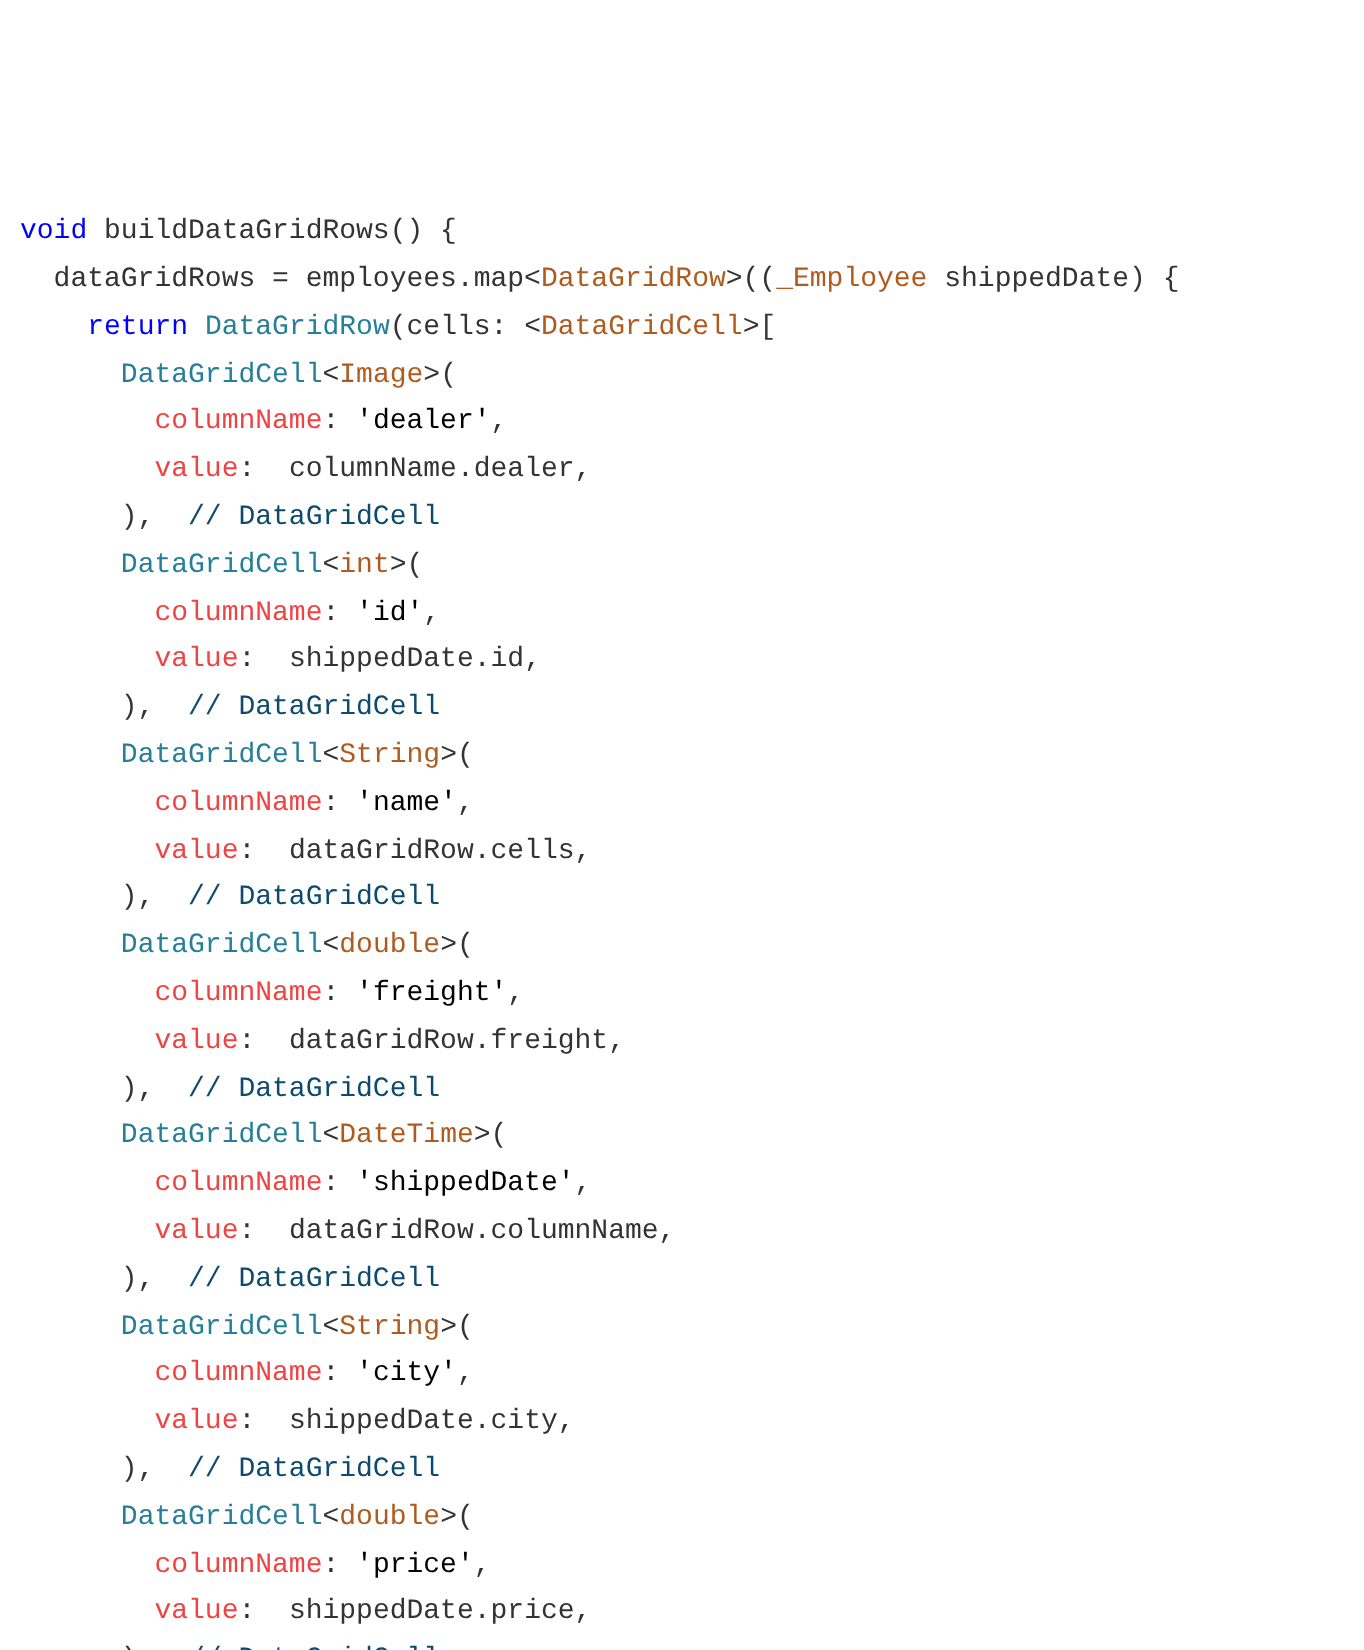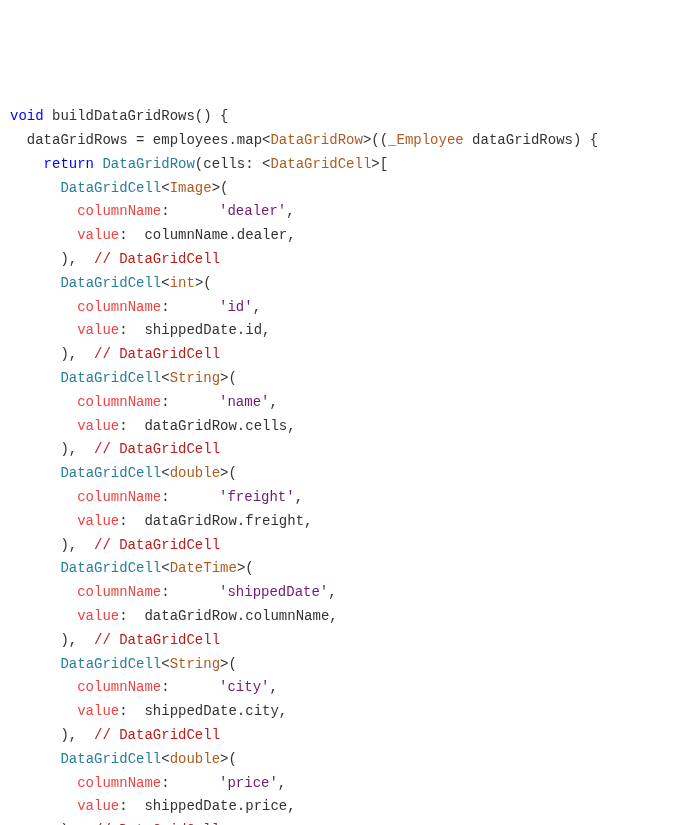--- a/index.html
+++ b/index.html
@@ -8,31 +8,31 @@
     font-family: Consolas, 'Courier New', monospace;
     font-size: 14px;
     line-height: 1.7;
     background: #ffffff;
     color: #333;
     white-space: pre;
   }
   .kw { color: #0000ff; margin-top: 44px; }
   .type { color: #267f99; }
   .typeref { color: #af5b1f; }
-  .str { color: #701a75; margin-left: 41px; }
-  .comment { color: #b91c1c; text-align: right; }
+  .str { color: #000000; }
+  .comment { color: #0c4a6e; text-align: right; }
   .param { color: #ef4444; }
 </style>
 </head>
 <body>
 
 
 
 <div><span><span class="kw">void</span><span> buildDataGridRows() {</span></span>
-<span><span>  dataGridRows = employees.map&lt;</span><span class="typeref">DataGridRow</span><span>&gt;((</span><span class="typeref">_Employee</span><span> dataGridRows) {</span></span>
+<span><span>  dataGridRows = employees.map&lt;</span><span class="typeref">DataGridRow</span><span>&gt;((</span><span class="typeref">_Employee</span><span> shippedDate) {</span></span>
 <span><span>    </span><span class="kw">return</span><span> </span><span class="type">DataGridRow</span><span>(cells: &lt;</span><span class="typeref">DataGridCell</span><span>&gt;[</span></span>
 <span><span>      </span><span class="type">DataGridCell</span><span>&lt;</span><span class="typeref">Image</span><span>&gt;(</span></span>
 <span><span>        </span><span class="param">columnName</span><span>: </span><span class="str">'dealer'</span><span>,</span></span>
 <span><span>        </span><span class="param">value</span><span>: </span><span> columnName.dealer,</span></span>
 <span><span>      ),  </span><span class="comment">// DataGridCell</span></span>
 <span><span>      </span><span class="type">DataGridCell</span><span>&lt;</span><span class="typeref">int</span><span>&gt;(</span></span>
 <span><span>        </span><span class="param">columnName</span><span>: </span><span class="str">'id'</span><span>,</span></span>
 <span><span>        </span><span class="param">value</span><span>: </span><span> shippedDate.id,</span></span>
 <span><span>      ),  </span><span class="comment">// DataGridCell</span></span>
 <span><span>      </span><span class="type">DataGridCell</span><span>&lt;</span><span class="typeref">String</span><span>&gt;(</span></span>

